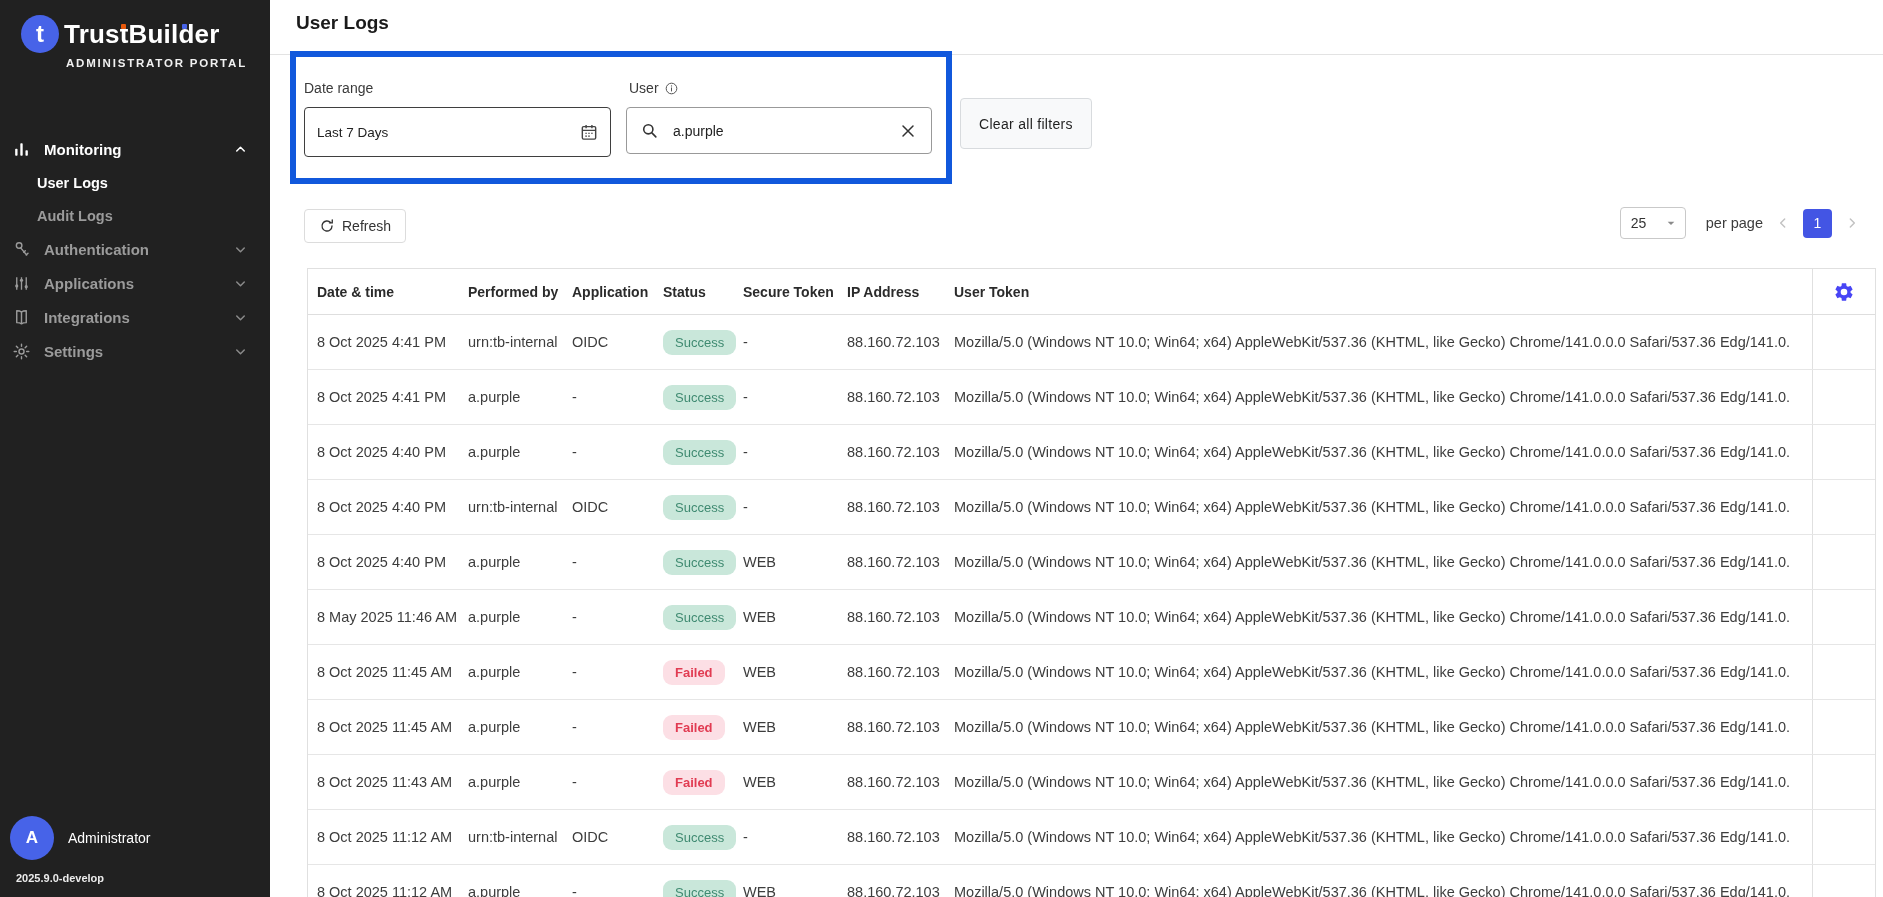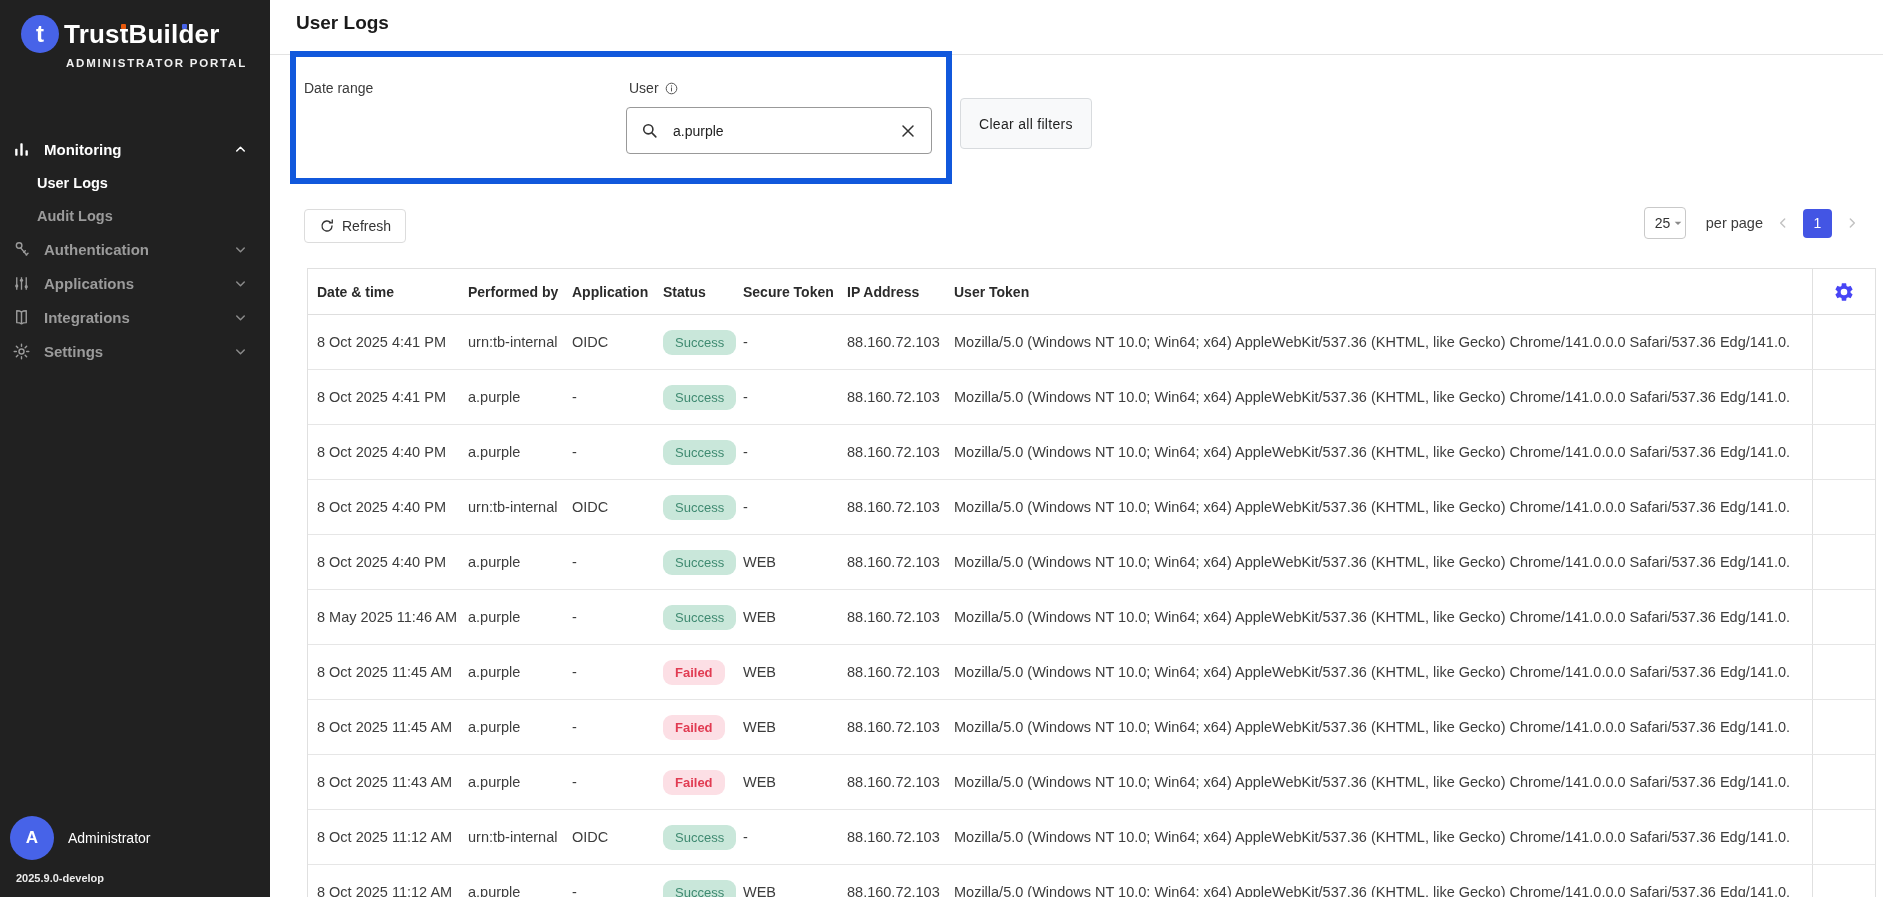--- a/index.html
+++ b/index.html
@@ -78,21 +78,21 @@
     background:#f8f9fa;border:1px solid #d8dbde;border-radius:4px;font-size:14px;font-weight:500;
     letter-spacing:.3px;color:#1f1f1f;cursor:pointer;display:flex;align-items:center;font-family:inherit;}
 
   .refresh-btn{position:absolute;left:34px;top:209px;height:34px;padding:0 14px;background:#fff;
     border:1px solid #dcdcdc;border-radius:4px;display:flex;align-items:center;gap:7px;cursor:pointer;
     font-size:14px;font-weight:500;color:#333;font-family:inherit;}
   .refresh-btn svg{width:16px;height:16px;}
 
   
   .pagination{position:absolute;top:207px;right:23px;display:flex;align-items:center;gap:12px;}
-  .page-size-select{width:42px;height:32px;border:1px solid #c9c9c9;border-radius:4px;display:flex;
+  .page-size-select{width:66px;height:32px;border:1px solid #c9c9c9;border-radius:4px;display:flex;
     align-items:center;justify-content:space-between;padding:0 6px 0 10px;cursor:pointer;background:#fff;}
   .page-size-value{font-size:14px;color:#333;}
   .caret{width:16px;height:16px;color:#8a8a8a;display:flex;}
   .caret svg{width:16px;height:16px;}
   .per-page{font-size:14.5px;color:#3c3c3c;margin-left:8px;}
   .pg-chev{width:16px;height:16px;color:#c2c2c2;display:flex;align-items:center;cursor:pointer;}
   .pg-chev svg{width:16px;height:16px;}
   .pg-current{width:29px;height:29px;border-radius:4px;background:var(--accent-blue);color:#fff;
     display:flex;align-items:center;justify-content:center;font-size:14px;cursor:pointer;}
 
@@ -217,20 +217,28 @@
   </aside>
 
   <main class="main">
     <h1 class="page-title">User Logs</h1>
     <div class="top-divider"></div>
 
     <section class="filter-panel">
       <div class="f-label date">
         <span>Date range</span>
       </div>
+      <div class="date-input-wrap">
+        <input class="date-input" type="text" value="Last 7 Days" style="">
+        <span class="cal-ic"><svg viewBox="0 0 24 24" fill="none" stroke="currentColor" stroke-width="1.7">
+              <rect x="4" y="5.5" width="16" height="15" rx="1.5"></rect>
+              <path d="M4 10h16M8.5 3.5v4M15.5 3.5v4"></path>
+              <path d="M7.5 13.5h2M11 13.5h2M14.5 13.5h2M7.5 17h2M11 17h2" stroke-width="1.4"></path>
+            </svg></span>
+      </div>
 
       <div class="f-label user">
         <span>User</span>
         <span class="info-ic">
             <svg viewBox="0 0 24 24" fill="none" stroke="currentColor" stroke-width="1.6">
               <circle cx="12" cy="12" r="8.5"></circle>
               <path d="M12 11v5" stroke-linecap="round"></path>
               <circle cx="12" cy="7.8" r="1" fill="currentColor" stroke="none"></circle>
             </svg>
           </span>

